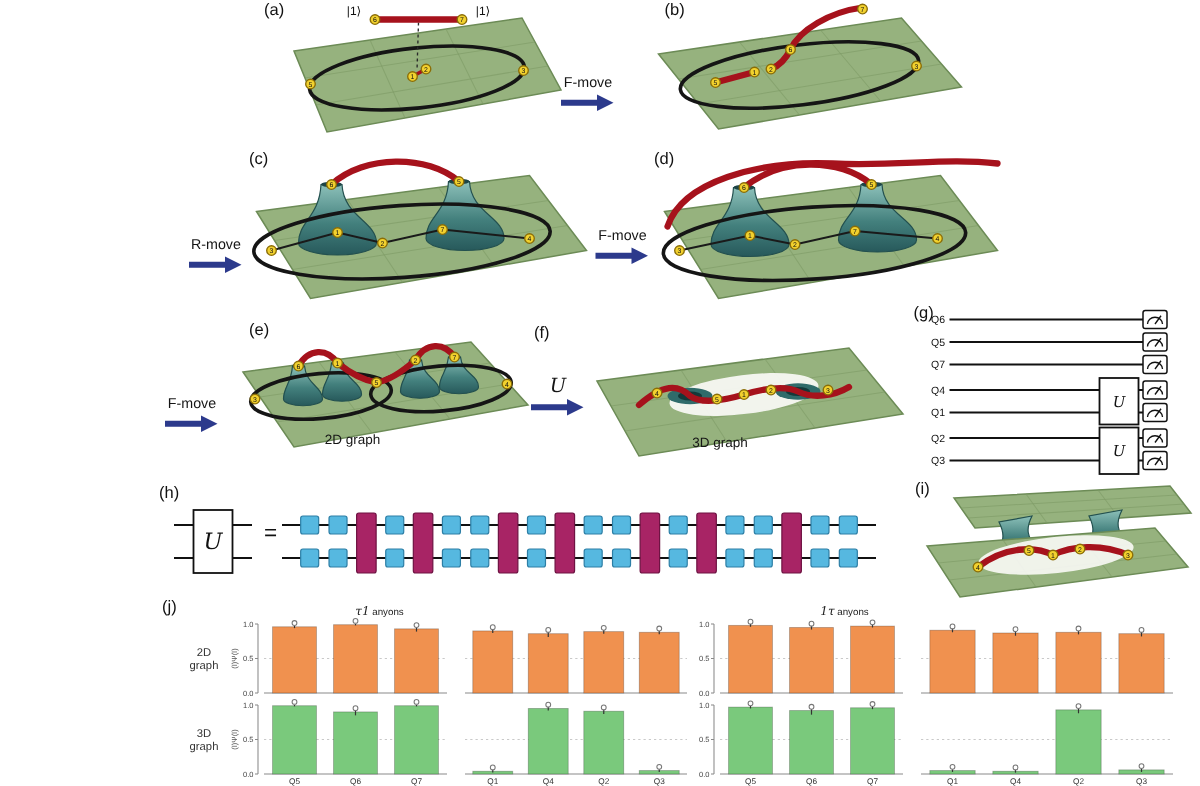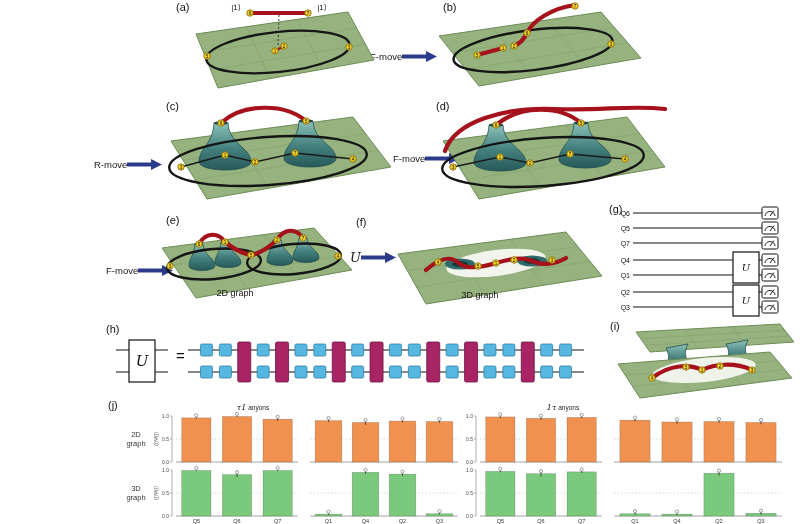--- a/index.html
+++ b/index.html
@@ -1,21 +1,21 @@
 <!DOCTYPE html>
 <html><head>
 <meta charset="utf-8">
 <style>
   html,body{margin:0;padding:0;background:#fff;}
   #fig{position:relative;width:800px;height:524px;background:#fff;
        font-family:"Liberation Sans",sans-serif;overflow:hidden;}
   .panel{position:absolute;overflow:visible;}
   svg{overflow:visible;}
   .plabel{position:absolute;font-size:11px;color:#111;}
-  .move{position:absolute;display:flex;flex-direction:row;align-items:center;width:44px;}
+  .move{position:absolute;display:flex;flex-direction:column;align-items:center;width:44px;}
   .mlbl{font-size:9.5px;color:#151515;margin-bottom:1px;white-space:nowrap;}
   .mlbl-u{font-family:"DejaVu Serif",serif;font-style:italic;font-size:13px;margin-bottom:0;}
   .plane{fill:#96b27e;stroke:#6c8b56;stroke-width:1;}
   .loop{fill:none;stroke:#151515;stroke-width:2.4;}
   .rope{fill:none;stroke:#a6121c;stroke-width:4.2;stroke-linecap:round;}
   .rope2{fill:none;stroke:#a6121c;stroke-width:2.4;stroke-linecap:round;}
   .gedge{fill:none;stroke:#1a1a1a;stroke-width:1.3;}
   .dashline{fill:none;stroke:#2a2a2a;stroke-width:0.9;stroke-dasharray:2,2;}
   .node circle{fill:#f2d12e;stroke:#8a6d07;stroke-width:0.9;}
   .node text{font-size:4.6px;fill:#111;text-anchor:middle;}
@@ -53,21 +53,21 @@
   <span class="plabel" style="left:106px;top:323px">(h)</span>
   <span class="plabel" style="left:610px;top:320px">(i)</span>
   <span class="plabel" style="left:108px;top:399px">(j)</span>
 
   <div class="move" style="left:370px;top:50px">
     <span class="mlbl">F-move</span>
     <svg width="36" height="13" viewBox="0 0 36 13">
         <polygon points="0,4.5 24,4.5 24,1 35,6.5 24,12 24,8.5 0,8.5" fill="#2c3a8c"></polygon>
       </svg>
   </div>
-  <div class="move" style="left:94px;top:158px">
+  <div class="move" style="left:122px;top:158px">
     <span class="mlbl">R-move</span>
     <svg width="36" height="13" viewBox="0 0 36 13">
         <polygon points="0,4.5 24,4.5 24,1 35,6.5 24,12 24,8.5 0,8.5" fill="#2c3a8c"></polygon>
       </svg>
   </div>
   <div class="move" style="left:393px;top:152px">
     <span class="mlbl">F-move</span>
     <svg width="36" height="13" viewBox="0 0 36 13">
         <polygon points="0,4.5 24,4.5 24,1 35,6.5 24,12 24,8.5 0,8.5" fill="#2c3a8c"></polygon>
       </svg>

